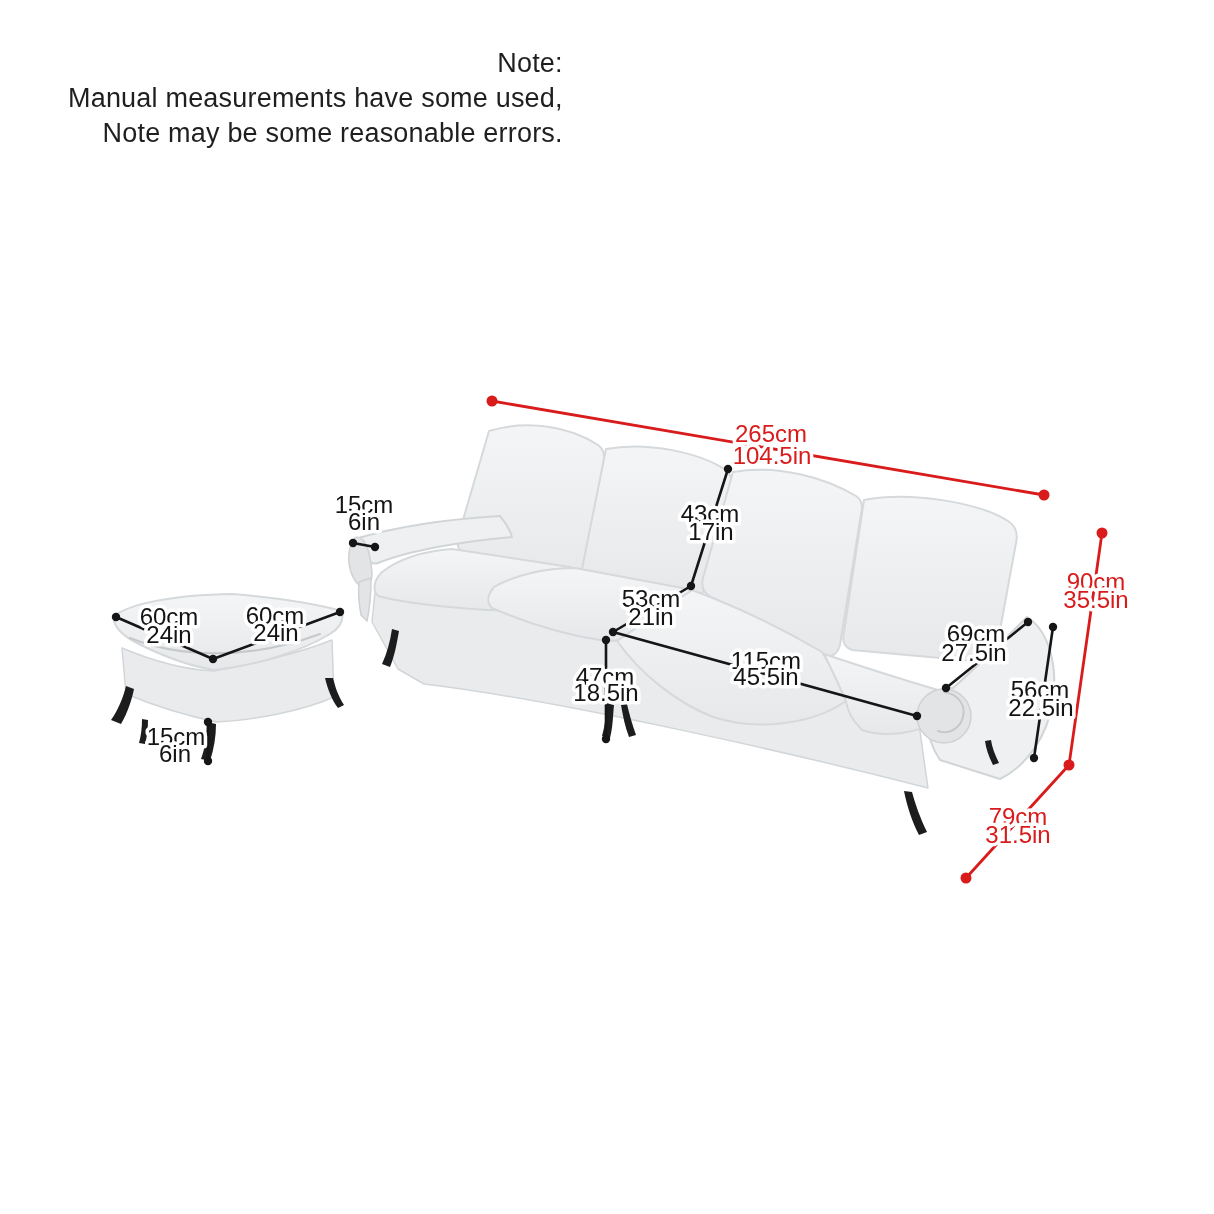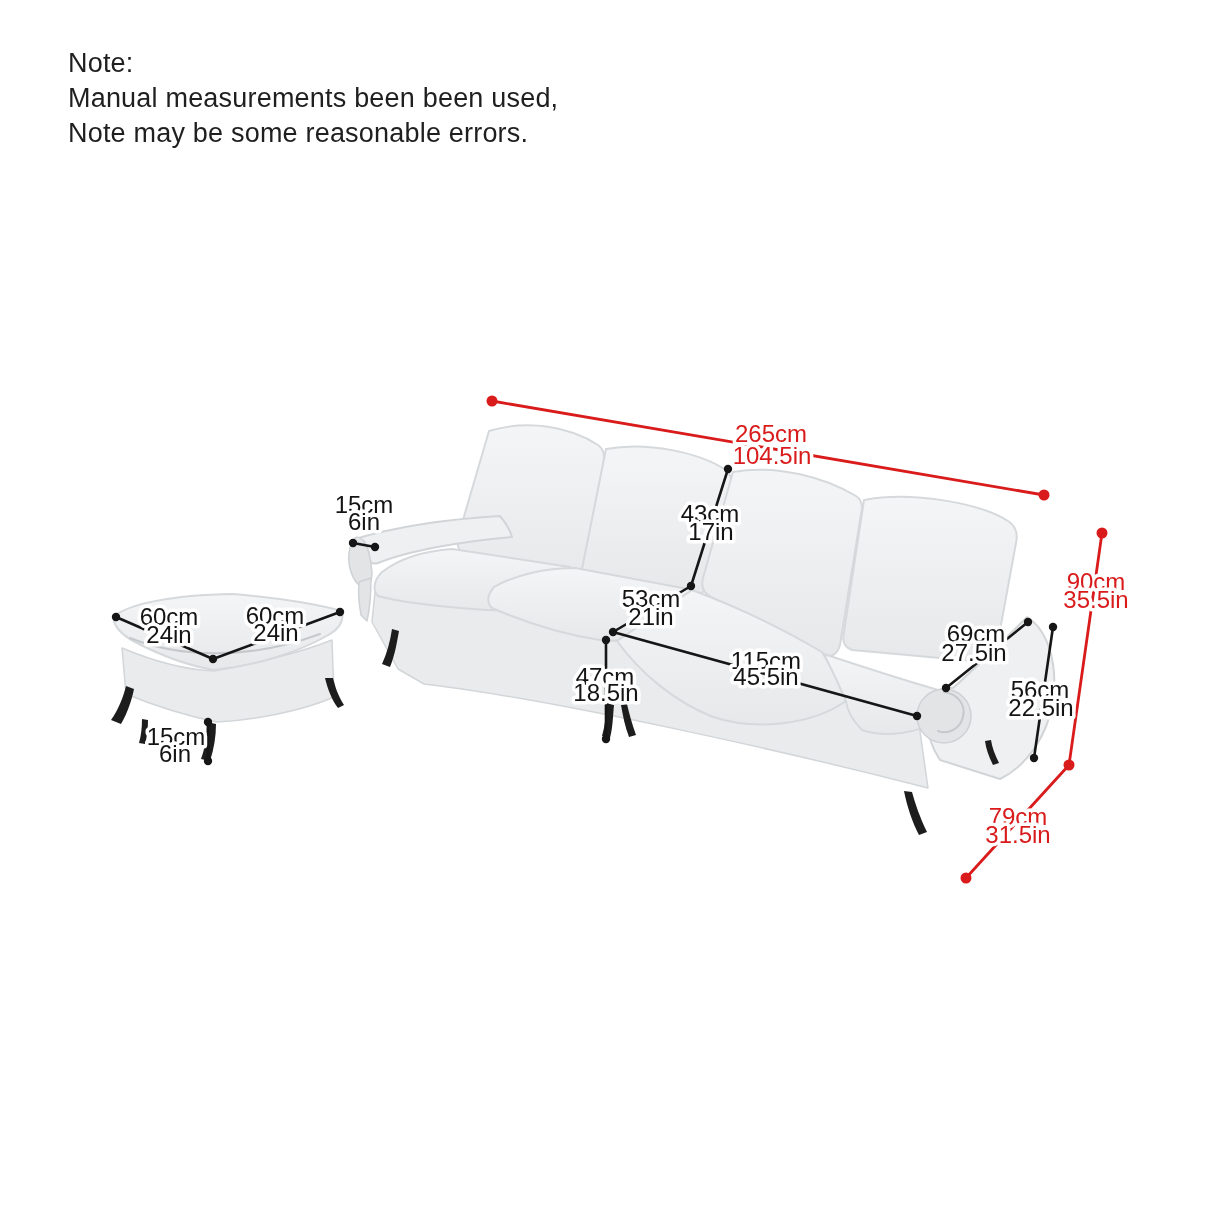--- a/index.html
+++ b/index.html
@@ -10,20 +10,21 @@
     font-family:"Liberation Sans",sans-serif;
     overflow:hidden;
   }
   .note{
     position:absolute;
     left:68px;top:46px;
     color:#1f1f1f;
     font-size:27px;
     line-height:35px;
     letter-spacing:0.2px;
+    text-align:right;
   }
   .diagram-svg{position:absolute;left:0;top:0;}
 
   
   .cushion{fill:url(#gradCushion);stroke:#d6d9db;stroke-width:2;stroke-linejoin:round;}
   .bodyfill{fill:#e9ebed;stroke:#d3d6d8;stroke-width:1.5;stroke-linejoin:round;}
   .armfill{fill:#eef0f1;stroke:#d2d5d7;stroke-width:2;stroke-linejoin:round;}
   .armdark{fill:#e2e4e6;stroke:#cfd2d4;stroke-width:1.5;stroke-linejoin:round;}
   .leg{fill:#1d1d1d;stroke:none;}
   .seam{fill:none;stroke:#c6c9cb;stroke-width:2;stroke-linecap:round;}
@@ -46,21 +47,21 @@
   }
   text.dim.red{fill:#d91b1b;}
 </style>
 </head>
 <body>
 
 <div class="canvas">
 
   <div class="note">
     <div>Note:</div>
-    <div>Manual measurements been been used,</div>
+    <div>Manual measurements have some used,</div>
     <div>Note may be some reasonable errors.</div>
   </div>
 
   <svg class="diagram-svg" width="1214" height="1214" viewBox="0 0 1214 1214">
     <defs>
       <linearGradient id="gradCushion" x1="0" y1="0" x2="0" y2="1">
         <stop offset="0" stop-color="#f4f5f6"></stop>
         <stop offset="1" stop-color="#e6e8ea"></stop>
       </linearGradient>
     </defs>

